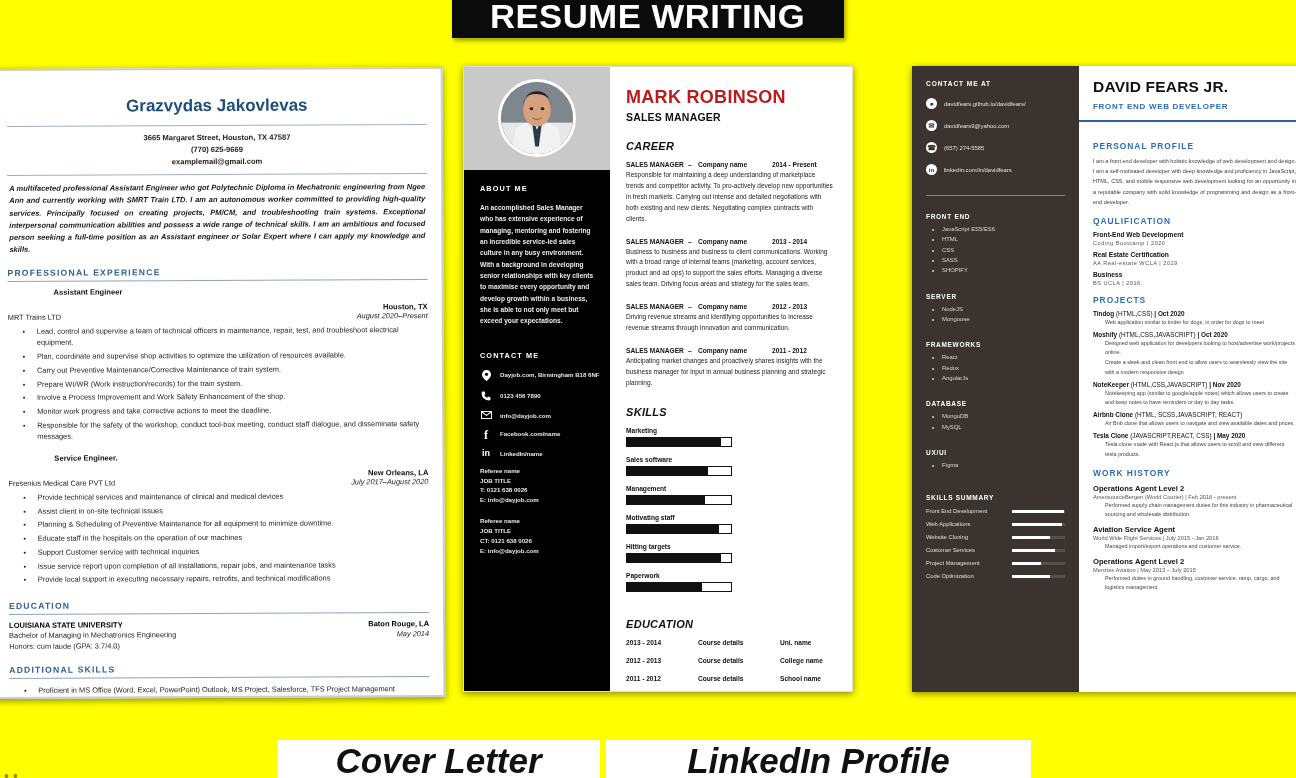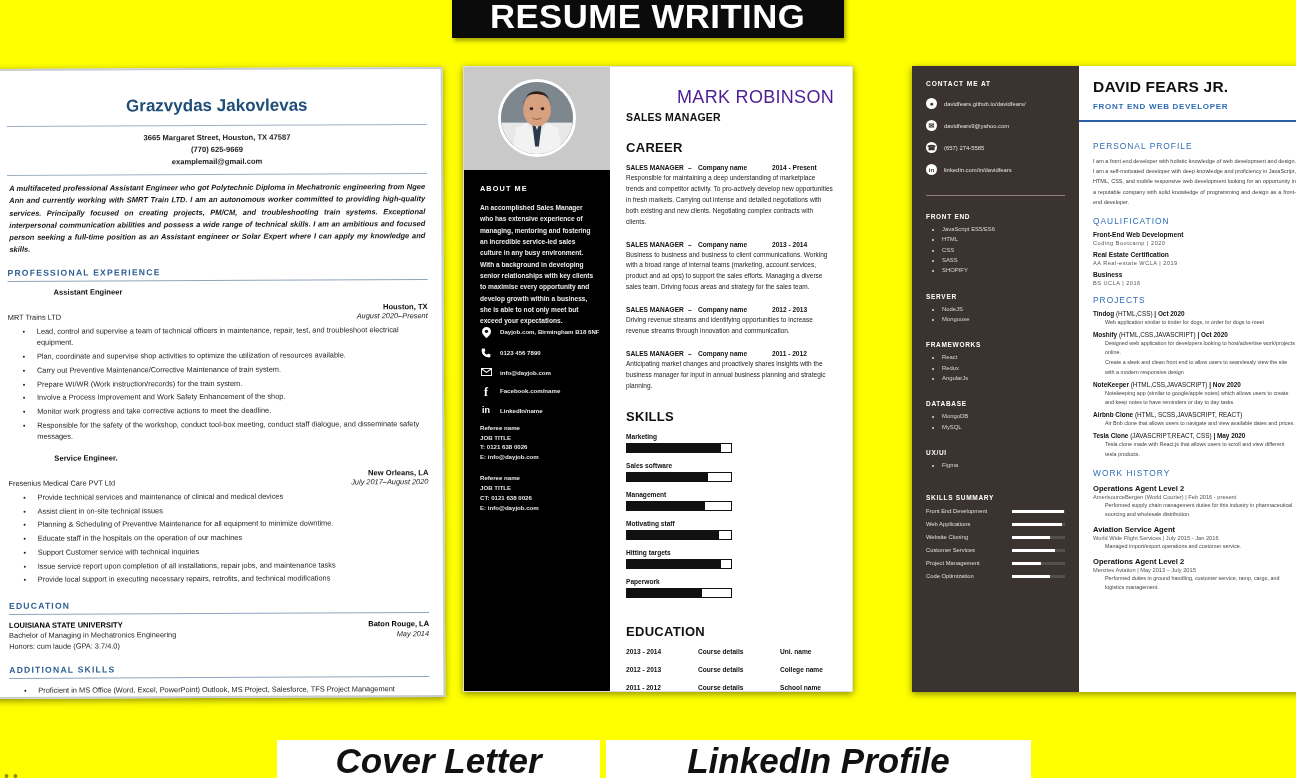--- a/index.html
+++ b/index.html
@@ -77,23 +77,23 @@
   #r2-side .h { font-size: 7.3px; font-weight: bold; letter-spacing: 1.1px;
                 padding: 14px 0 0 16px; }
   #r2-side .body { font-size: 6.6px; line-height: 1.72; padding: 9px 16px 0 16px;
                    font-weight: bold; color: #ececec; }
   .cline { display: flex; align-items: flex-start; gap: 8px; padding: 0 10px 0 16px; margin-bottom: 8px; }
   .cline .ic { width: 12px; flex: none; text-align: center; font-size: 10px; color:#fff; line-height:1;}
   .cline .tx { font-size: 6.1px; font-weight: bold; line-height: 1.5; color: #e8e8e8; }
   #r2-side .refblock { font-size: 6.1px; font-weight: bold; line-height: 1.62;
                        padding: 0 10px 0 16px; color: #e8e8e8; }
   #r2-main { flex: 1; background: #fff; padding: 20px 18px 0 16px; }
-  #r2-main .nm { font-size: 18px; font-weight: normal; letter-spacing: .3px; color:#4c1d95;text-align:right; }
+  #r2-main .nm { font-size: 18px; font-weight: bold; letter-spacing: .3px; color:#b91c1c; }
   #r2-main .role { font-size: 10.5px; font-weight: bold; color:#111; margin-top: 3px; letter-spacing:.2px;}
-  #r2-main .sec { font-size: 13px; font-weight: bold; color:#111; margin: 17px 0 9px; letter-spacing:.3px;}
+  #r2-main .sec { font-size: 11px; font-weight: bold; color:#111; margin: 17px 0 9px; letter-spacing:.3px;font-style:italic;}
   .jobhead { display: flex; font-size: 6.6px; font-weight: bold; color:#111; margin-bottom: 2px;}
   .jobhead .a { width: 62px; }
   .jobhead .b { flex: 1; }
   .jobhead .c { width: 62px; text-align: left; }
   .jobdesc { font-size: 6.5px; color:#1b1b1b; line-height: 1.68; margin-bottom: 13px; }
   .skillgrid { display: flex; flex-wrap: wrap; gap: 0 22px; }
   .skillcell { width: 106px; margin-bottom: 9px; }
   .skillcell .lb { font-size: 6.6px; font-weight: bold; color:#111; margin-bottom: 3px; }
   .bar { height: 10px; border: 1.3px solid #111; background: #fff; }
   .bar i { display:block; height: 100%; background:#111; }
@@ -114,21 +114,21 @@
   #r3-side li { font-size: 5.9px; color:#ddd8d4; line-height: 1.75; }
   .sumrow { display:flex; align-items:center; gap:8px; padding-left: 14px; margin-top: 7px; }
   .sumrow .lb { font-size: 5.8px; color:#e2ded9; width: 78px; flex:none; }
   .sumbar { flex:1; height: 3px; background:#56504a; margin-right: 14px; }
   .sumbar i { display:block; height:100%; background:#ffffff; }
   #r3-main { flex: 1; background: #fff; overflow: hidden; }
   #r3-head { padding: 12px 0 9px 14px; border-bottom: 2px solid #2b5fa8;}
   #r3-head .nm { font-size: 15.5px; font-weight: bold; color:#111; letter-spacing:.2px;}
   #r3-head .role { font-size: 8px; font-weight: bold; color:#2E6DB4; letter-spacing:.7px; margin-top: 6px; }
   #r3-body { padding: 10px 8px 0 14px; }
-  #r3-body .sec { font-size: 8.4px; font-weight: normal; color:#2E6DB4; letter-spacing:1px; margin: 9px 0 5px; }
+  #r3-body .sec { font-size: 8.4px; font-weight: bold; color:#2E6DB4; letter-spacing:1px; margin: 9px 0 5px; }
   #r3-body .para { font-size: 5.5px; color:#3a3a3a; line-height: 1.85; text-align: justify; }
   #r3-body .qt { font-size: 6.6px; font-weight: bold; color:#111; margin-top: 5px; }
   #r3-body .qs { font-size: 5.6px; color:#555; letter-spacing:.5px; margin-top: 2px;}
   #r3-body .pt { font-size: 6.4px; font-weight: bold; color:#111; margin-top: 4px; }
   #r3-body .pt span { font-weight: normal; }
   #r3-body .pb { font-size: 5.4px; color:#444; line-height:1.7; margin: 1px 0 0 12px; }
   #r3-body .wt { font-size: 7.6px; font-weight: bold; color:#111; margin-top: 6px; }
   #r3-body .ws { font-size: 5.7px; color:#555; margin-top: 1px; }
 
   
@@ -237,20 +237,21 @@
           <ellipse cx="39" cy="30" rx="15" ry="18" fill="#d7a07e"></ellipse>
           <path d="M24 26 q2-16 15-16 t15 16 q0-12-15-13 t-15 13z" fill="#2b1f17"></path>
           <ellipse cx="33" cy="29" rx="2" ry="1.6" fill="#2b1f17"></ellipse>
           <ellipse cx="45" cy="29" rx="2" ry="1.6" fill="#2b1f17"></ellipse>
           <path d="M34 39 q5 3 10 0" stroke="#9c6a4c" stroke-width="1.2" fill="none"></path>
         </svg>
       </div>
     </div>
     <div class="h">ABOUT ME</div>
     <div class="body">An accomplished Sales Manager who has extensive experience of managing, mentoring and fostering an incredible service-led sales culture in any busy environment. With a background in developing senior relationships with key clients to maximise every opportunity and develop growth within a business, she is able to not only meet but exceed your expectations.</div>
+    <div class="h" style="padding-top:24px;padding-bottom:10px">CONTACT ME</div>
 
     <div class="cline">
       <span class="ic">
         <svg width="9" height="11" viewBox="0 0 9 11">
             <path d="M4.5 0C2 0 0 2 0 4.4 0 7.6 4.5 11 4.5 11S9 7.6 9 4.4C9 2 7 0 4.5 0z" fill="#fff"></path>
             <circle cx="4.5" cy="4.3" r="1.6" fill="#000"></circle>
           </svg>
       </span>
       <span class="tx">Dayjob.com, Birmingham B18 6NF</span>
     </div>

